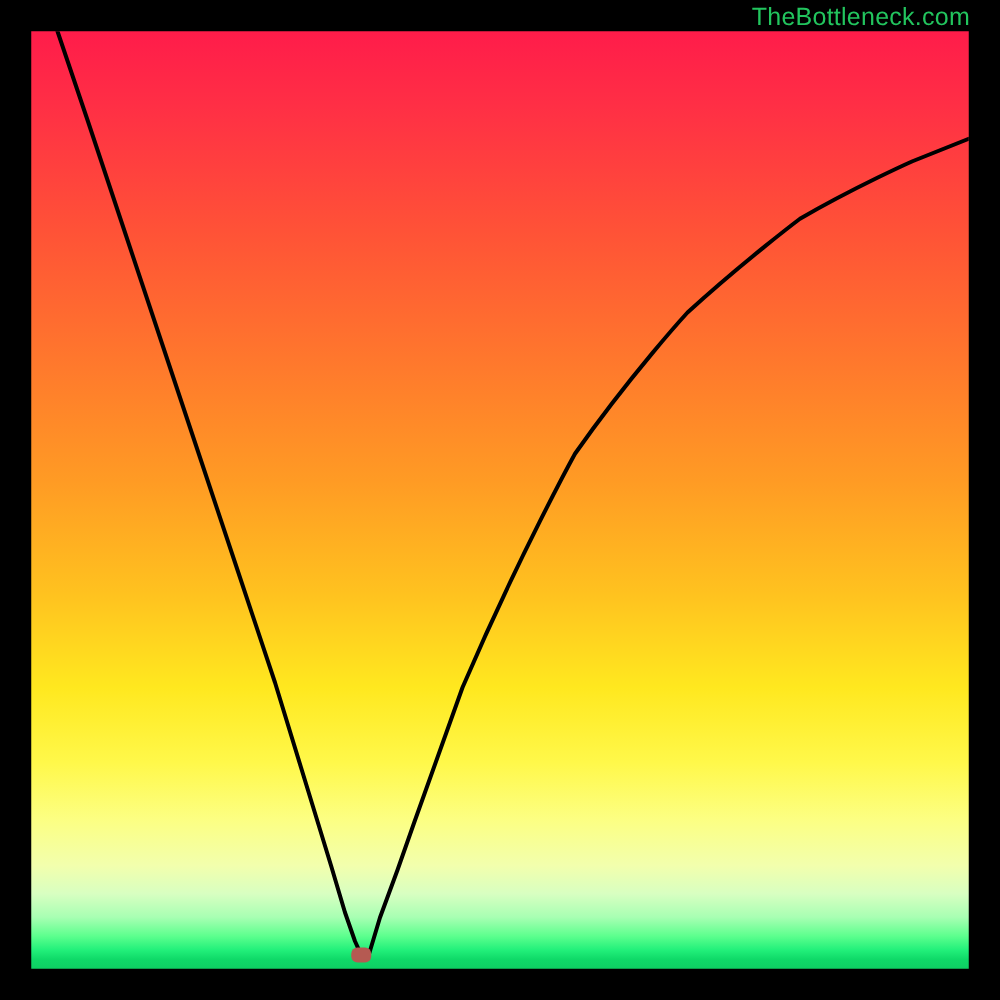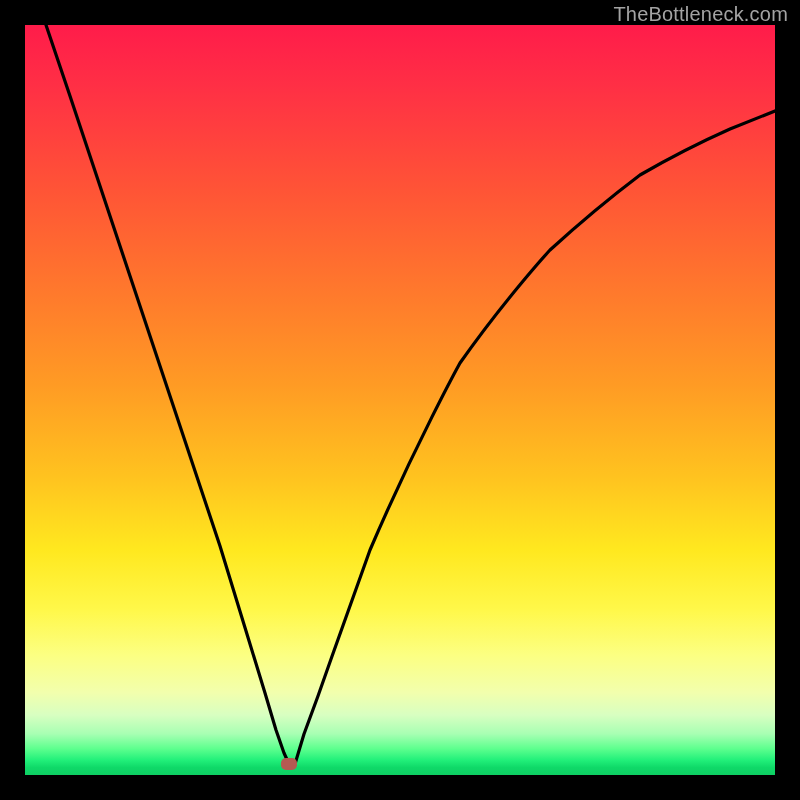--- a/index.html
+++ b/index.html
@@ -54,22 +54,22 @@
     position: absolute;
     width: 16px;
     height: 12px;
     border-radius: 5px;
     background: #b55a52;
     transform: translate(-50%, -50%);
   }
   .watermark {
     position: absolute;
     top: 3px;
-    right: 12px;
-    color: #a3a3a3;
+    right: 24px;
+    color: #22c55e;
     font-size: 20px;
     font-weight: 500;
     letter-spacing: 0.2px;
   }
 </style>
 </head>
 <body>
 
 <div class="frame">
   <div class="plot">

